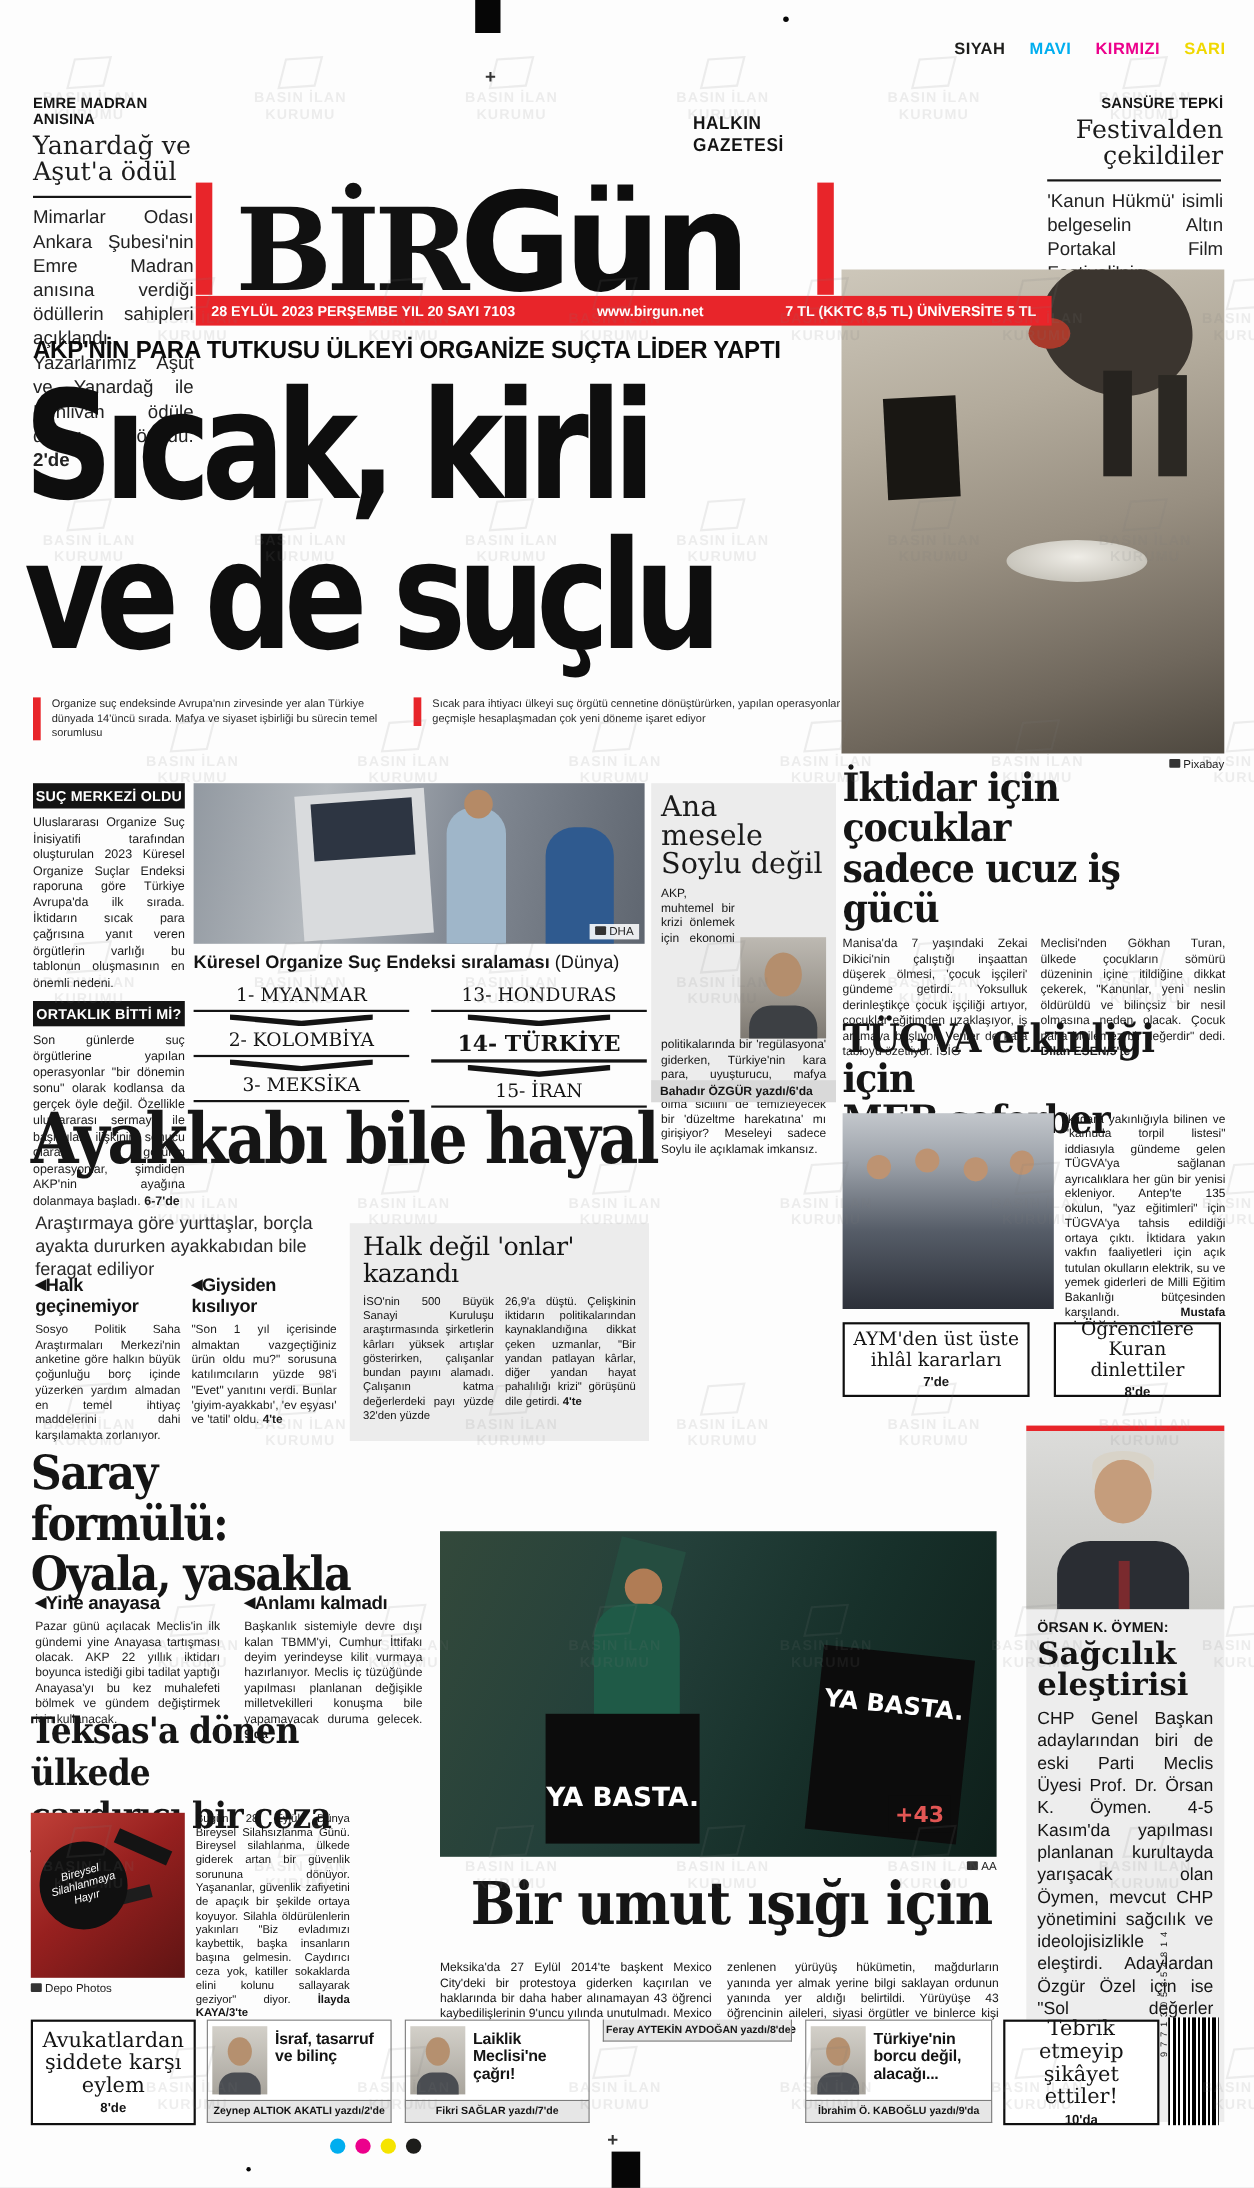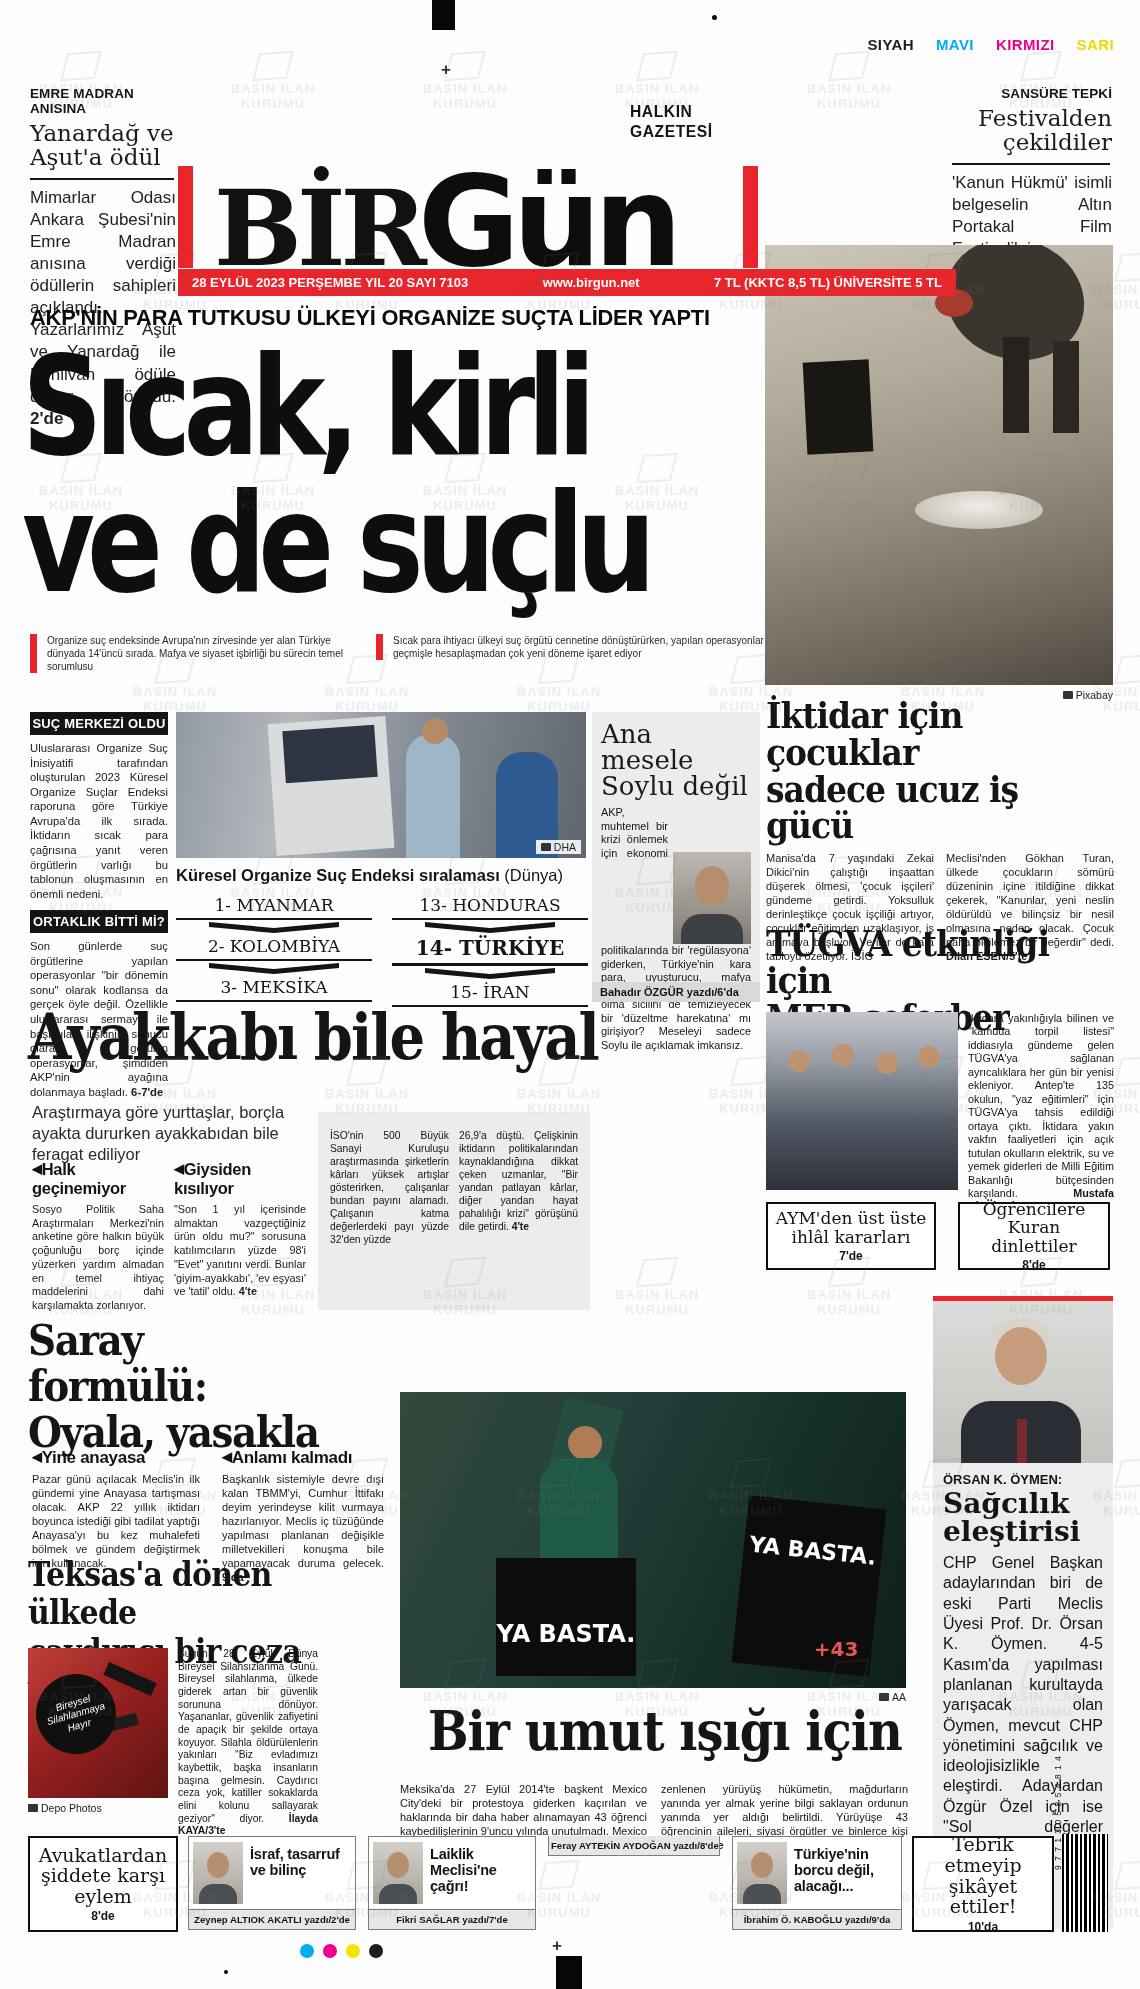--- a/index.html
+++ b/index.html
@@ -309,20 +309,21 @@
     <div class="mini-title"><span class="tri">◀</span><span>Halk geçinemiyor</span></div>
     <div class="mini-body">Sosyo Politik Saha Araştırmaları Merkezi'nin anketine göre halkın büyük çoğunluğu borç içinde yüzerken yardım almadan en temel ihtiyaç maddelerini dahi karşılamakta zorlanıyor.</div>
   </div>
   <div class="abs" style="left:32px;top:1102px;width:292px;font-size:16.5px;line-height:1.27;color:#2a2a2a;">Araştırmaya göre yurttaşlar, borçla ayakta dururken ayakkabıdan bile feragat ediliyor</div>
   <div class="abs" style="left:174px;top:1160px;width:132px;">
     <div class="mini-title"><span class="tri">◀</span><span>Giysiden kısılıyor</span></div>
     <div class="mini-body"><span>"Son 1 yıl içerisinde almaktan vazgeçtiğiniz ürün oldu mu?" sorusuna katılımcıların yüzde 98'i "Evet" yanıtını verdi. Bunlar 'giyim-ayakkabı', 'ev eşyası' ve 'tatil' oldu. </span><span class="b">4'te</span></div>
   </div>
 
   <div class="abs graybox" id="iso-box">
+    <div class="serif" id="iso-head">Halk değil 'onlar' kazandı</div>
     <div id="iso-cols">
       <div>İSO'nin 500 Büyük Sanayi Kuruluşu araştırmasında şirketlerin kârları yüksek artışlar gösterirken, çalışanlar bundan payını alamadı. Çalışanın katma değerlerdeki payı yüzde 32'den yüzde</div>
       <div><span>26,9'a düştü. Çelişkinin iktidarın politikalarından kaynaklandığına dikkat çeken uzmanlar, "Bir yandan patlayan kârlar, diğer yandan hayat pahalılığı krizi" görüşünü dile getirdi. </span><span class="b">4'te</span></div>
     </div>
   </div>
 
   <div class="abs sec-head" id="saray-head">
     <div>Saray formülü:</div>
     <div>Oyala, yasakla</div>
   </div>

